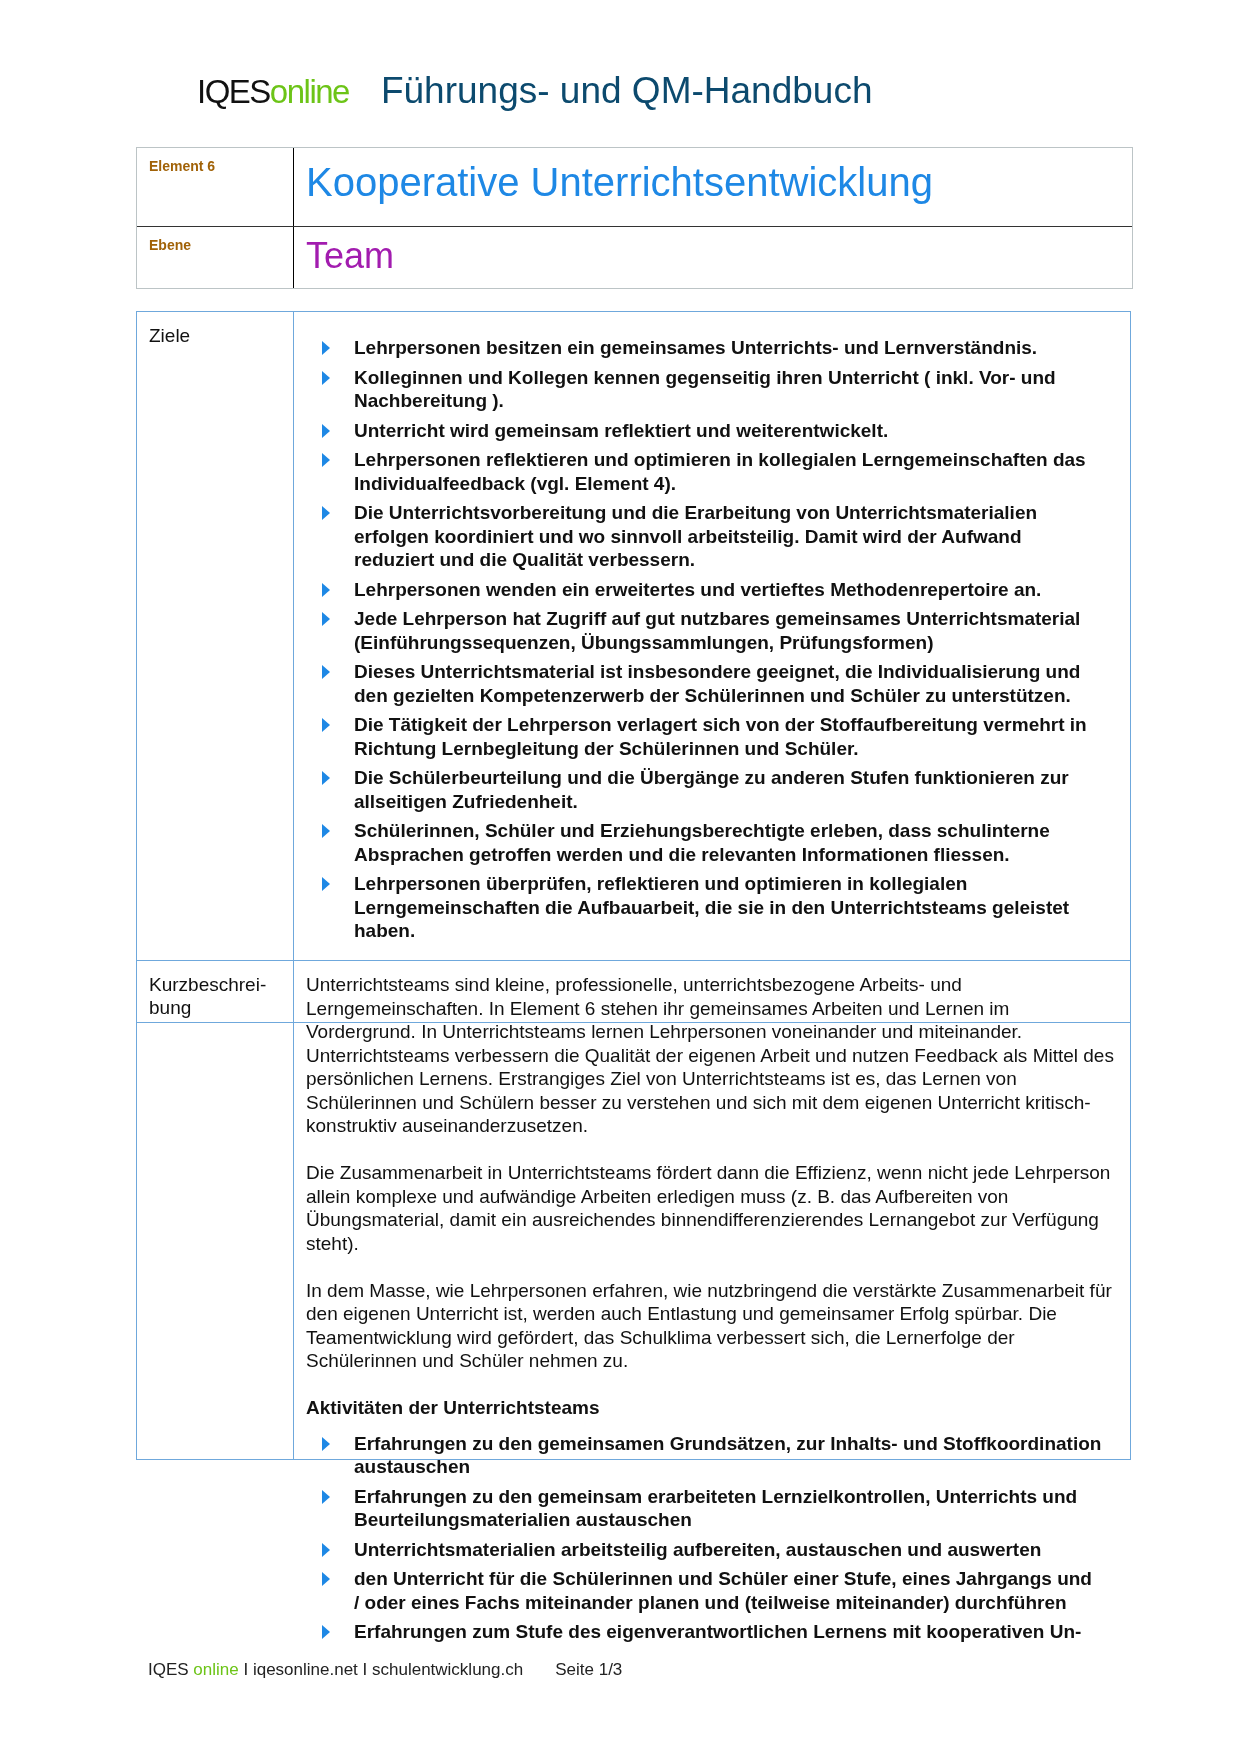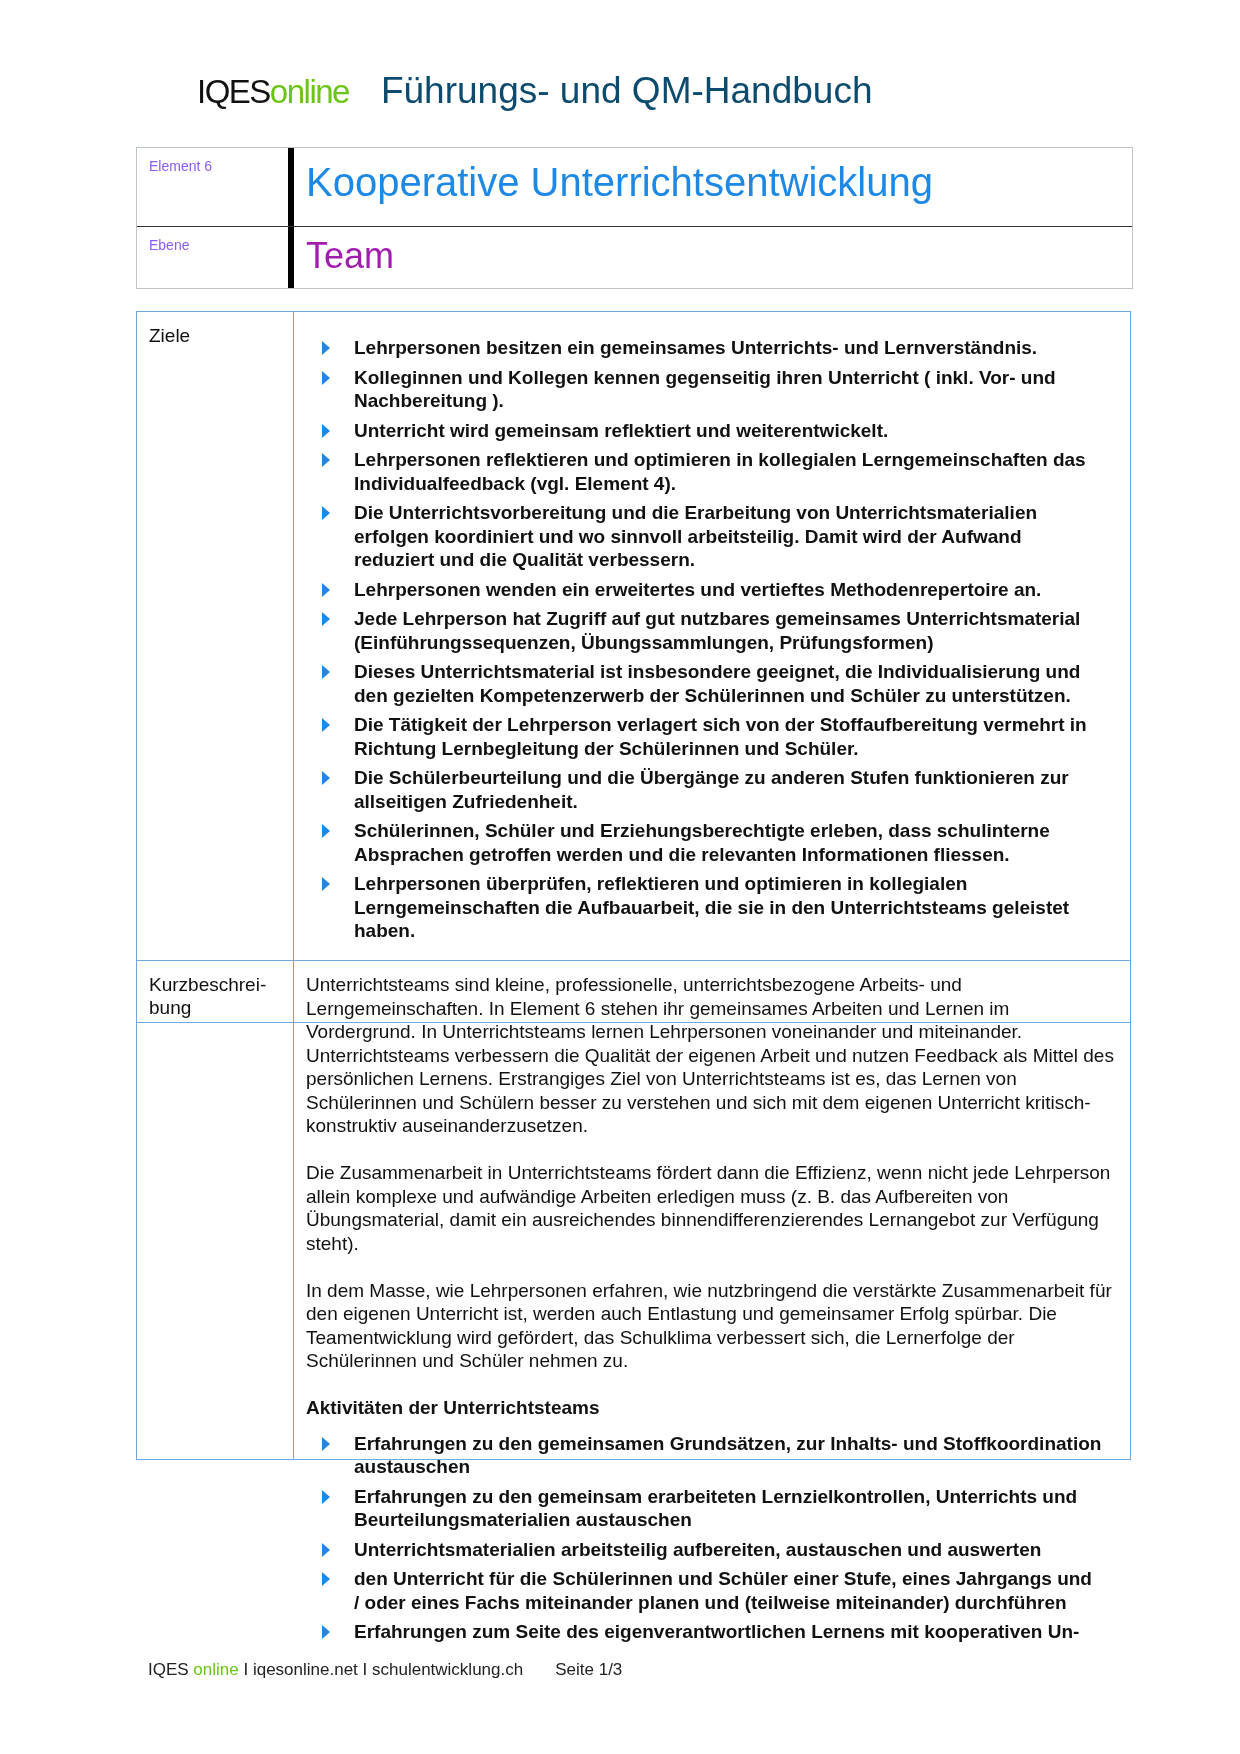--- a/index.html
+++ b/index.html
@@ -6,21 +6,21 @@
   body { width: 1240px; height: 1754px; position: relative; font-family: "Liberation Sans", sans-serif; color: #111; overflow: hidden; }
   .header { position: absolute; left: 152px; top: 70px; height: 40px; display: flex; align-items: baseline; }
   .logo { font-size: 33px; letter-spacing: -1.5px; margin-left: 45px; }
   .logo .iqes { color: #111; }
   .logo .online { color: #6cc417; }
   .doc-title { margin-left: 32px; font-size: 37px; color: #0c4a6e; }
 
   .meta-table { position: absolute; left: 136px; top: 147px; width: 995px; border: 1px solid #bcc4c6; border-collapse: collapse; }
   .meta-row { display: flex; }
   .meta-row + .meta-row { border-top: 1px solid #333; }
-  .meta-label { width: 157px; border-right: 6px solid #000000; font-size: 14px; color: #8b5cf6; padding: 10px 0 0 12px; box-sizing: border-box; }
+  .meta-label { width: 157px; border-right: 1px solid #000000; font-size: 14px; color: #a16207; padding: 10px 0 0 12px; box-sizing: border-box; font-weight: bold; }
   .meta-value { flex: 1; padding-left: 12px; }
   .row-title { height: 78px; }
   .row-title .meta-value { font-size: 40px; color: #1e88e5; padding-top: 12px; box-sizing: border-box; }
   .row-level { height: 61px; }
   .row-level .meta-value { font-size: 36px; color: #a21caf; padding-top: 8px; box-sizing: border-box; }
 
   .section { position: absolute; left: 136px; width: 995px; border: 1.5px solid #6fa8dc; display: flex; box-sizing: border-box; }
   .section-label { width: 157px; border-right: 1.5px solid #6fa8dc; padding: 12px 0 0 12px; font-size: 19px; line-height: 23px; box-sizing: border-box; }
   .section-body { flex: 1; padding: 12px 16px 8px 12px; font-size: 19px; line-height: 23.5px; }
   .bullets { list-style: none; margin: 12px; padding: 0; font-weight: bold; }
@@ -78,21 +78,21 @@
   <div class="section-body">
     <p class="para">Unterrichtsteams sind kleine, professionelle, unterrichtsbezogene Arbeits- und Lerngemeinschaften. In Element 6 stehen ihr gemeinsames Arbeiten und Lernen im Vordergrund. In Unterrichtsteams lernen Lehrpersonen voneinander und miteinander. Unterrichtsteams verbessern die Qualität der eigenen Arbeit und nutzen Feedback als Mittel des persönlichen Lernens. Erstrangiges Ziel von Unterrichtsteams ist es, das Lernen von Schülerinnen und Schülern besser zu verstehen und sich mit dem eigenen Unterricht kritisch-konstruktiv auseinanderzusetzen.</p>
     <p class="para">Die Zusammenarbeit in Unterrichtsteams fördert dann die Effizienz, wenn nicht jede Lehrperson allein komplexe und aufwändige Arbeiten erledigen muss (z. B. das Aufbereiten von Übungsmaterial, damit ein ausreichendes binnendifferenzierendes Lernangebot zur Verfügung steht).</p>
     <p class="para">In dem Masse, wie Lehrpersonen erfahren, wie nutzbringend die verstärkte Zusammenarbeit für den eigenen Unterricht ist, werden auch Entlastung und gemeinsamer Erfolg spürbar. Die Teamentwicklung wird gefördert, das Schulklima verbessert sich, die Lernerfolge der Schülerinnen und Schüler nehmen zu.</p>
     <p class="subhead">Aktivitäten der Unterrichtsteams</p>
     <ul class="bullets" id="activities-list">
         <li><span class="arrow"></span><span>Erfahrungen zu den gemeinsamen Grundsätzen, zur Inhalts- und Stoffkoordination austauschen</span></li>
         <li><span class="arrow"></span><span>Erfahrungen zu den gemeinsam erarbeiteten Lernzielkontrollen, Unterrichts und Beurteilungsmaterialien austauschen</span></li>
         <li><span class="arrow"></span><span>Unterrichtsmaterialien arbeitsteilig aufbereiten, austauschen und auswerten</span></li>
         <li><span class="arrow"></span><span>den Unterricht für die Schülerinnen und Schüler einer Stufe, eines Jahrgangs und / oder eines Fachs miteinander planen und (teilweise miteinander) durchführen</span></li>
-        <li><span class="arrow"></span><span>Erfahrungen zum Seite des eigenverantwortlichen Lernens mit kooperativen Un-</span></li>
+        <li><span class="arrow"></span><span>Erfahrungen zum Stufe des eigenverantwortlichen Lernens mit kooperativen Un-</span></li>
       </ul>
   </div>
 </div>
 
 <div class="footer">
   <span><span>IQES</span> <span class="online">online</span> <span>I iqesonline.net I schulentwicklung.ch</span></span>
   <span>Seite 1/3</span>
 </div>
 
 </body></html>

